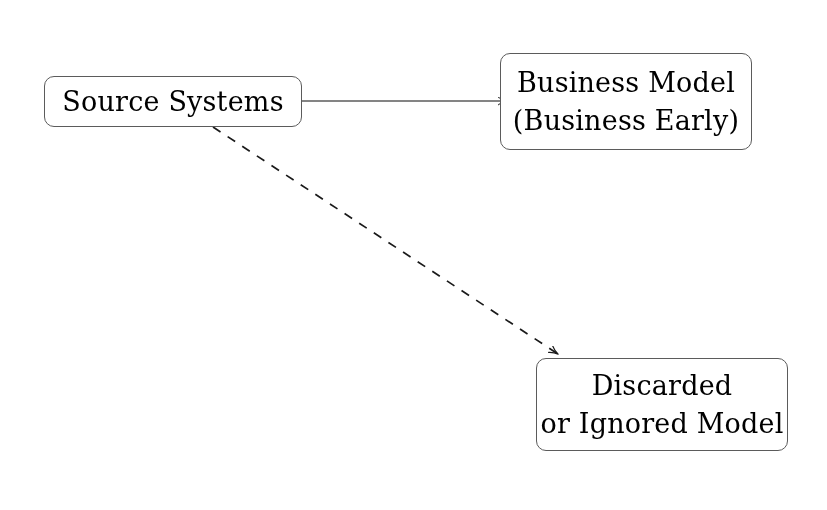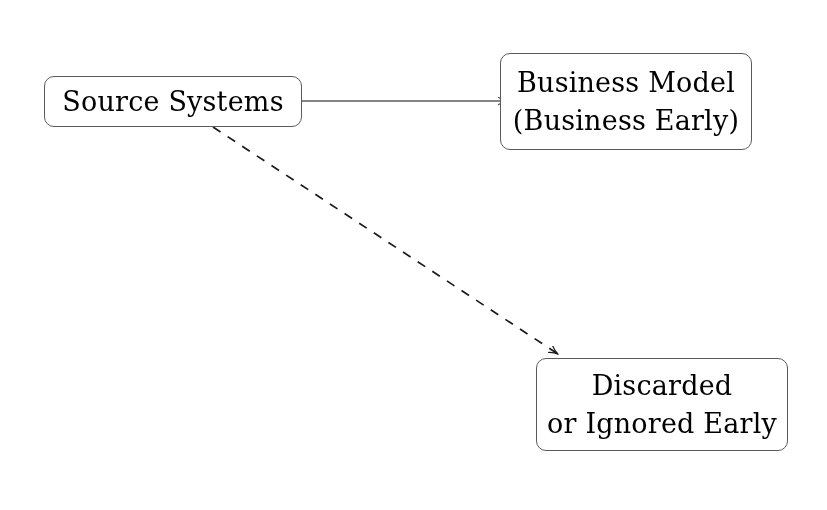--- a/index.html
+++ b/index.html
@@ -95,16 +95,16 @@
     <span class="line">Source Systems</span>
   </div>
 
   <div class="node" id="node-business">
     <span class="line">Business Model</span>
     <span class="line">(Business Early)</span>
   </div>
 
   <div class="node" id="node-discarded">
     <span class="line">Discarded</span>
-    <span class="line">or Ignored Early</span>
+    <span class="line">or Ignored Model</span>
   </div>
 
 </div>
 
 </body></html>

